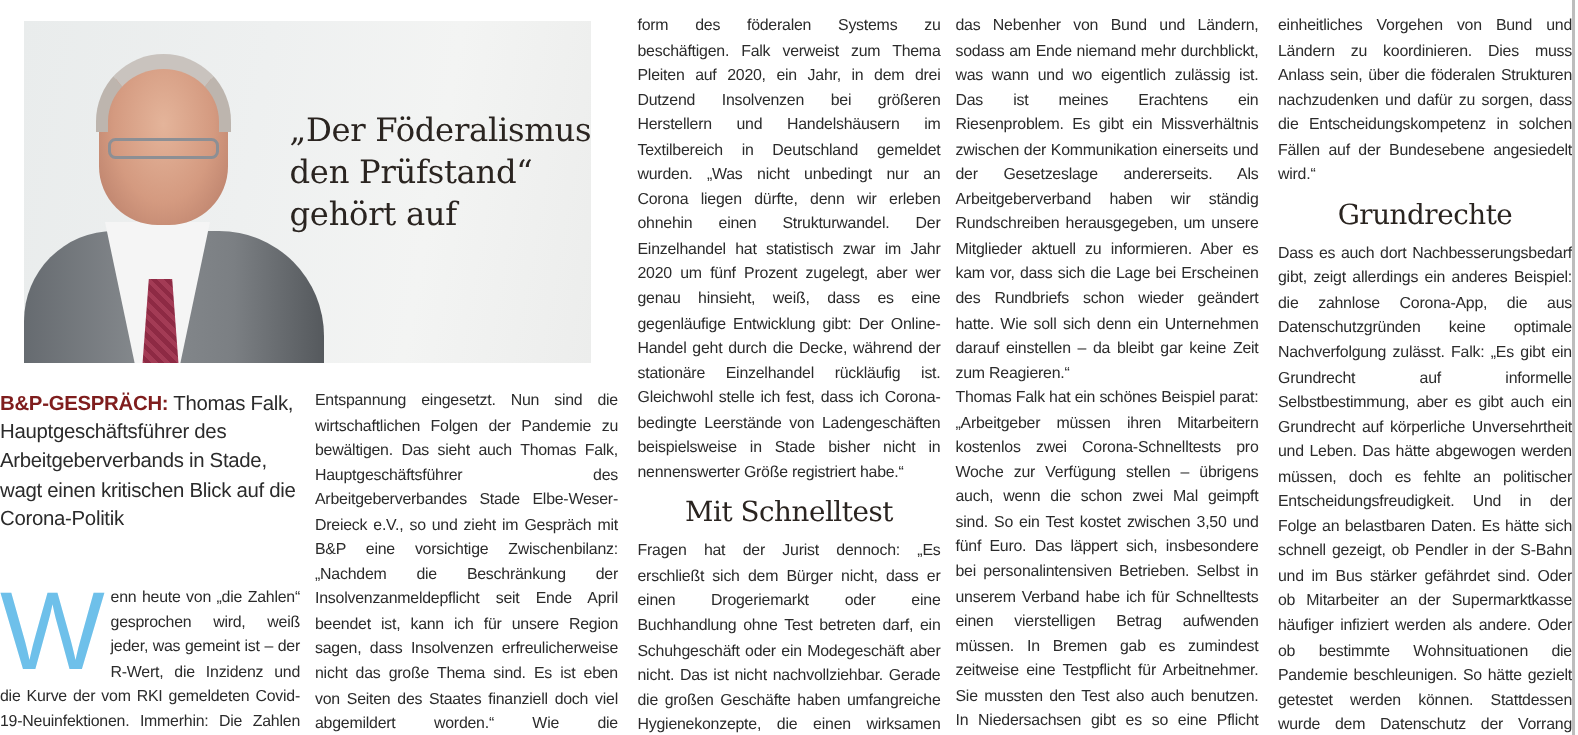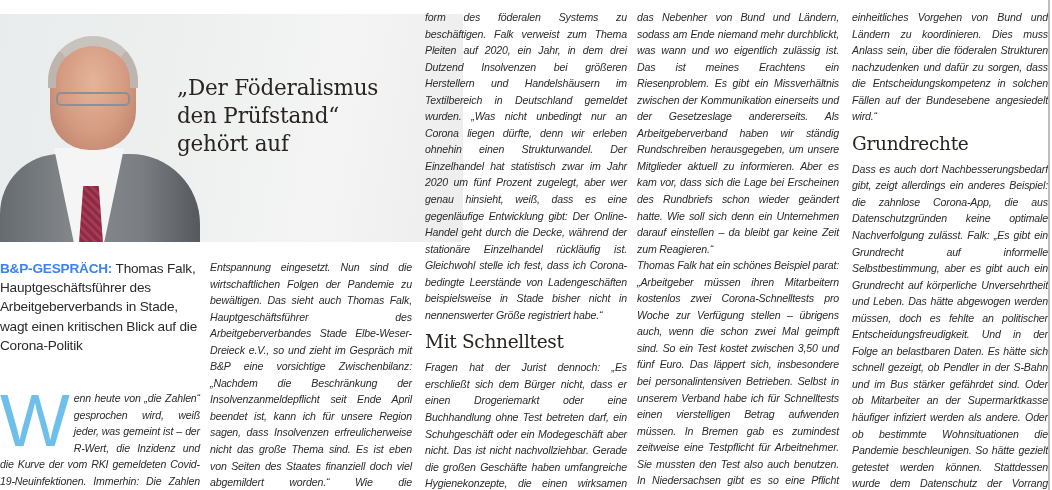--- a/index.html
+++ b/index.html
@@ -2,21 +2,21 @@
 <html><head>
 <meta charset="utf-8">
 <style>
   html, body { margin:0; padding:0; }
   body {
     width:1052px; height:490px; overflow:hidden; position:relative;
     background:#ffffff; color:#222;
     font-family:"Liberation Sans", "DejaVu Sans", sans-serif;
   }
   .photo {
-    position:absolute; left:0; top:14px; width:463px; height:228px;
+    position:absolute; left:16px; top:14px; width:378px; height:228px;
     background:linear-gradient(100deg,#e9ecec 0%,#eef0f0 40%,#f3f4f3 70%,#ecedec 100%);
     overflow:hidden;
   }
   .photo .head {
     position:absolute; left:50px; top:24px; width:86px; height:112px;
     border-radius:44px 44px 40px 40px;
     background:radial-gradient(ellipse at 50% 40%,#e4b49a 0%,#d49a80 55%,#b47a66 100%);
   }
   .photo .hair {
     position:absolute; left:48px; top:22px; width:90px; height:52px;
@@ -44,40 +44,40 @@
   }
   .photo .quote {
     position:absolute; left:177px; top:60px; width:230px;
     font-family:"DejaVu Serif","Liberation Serif",serif;
     font-size:21.5px; line-height:28px; color:#2a2420; letter-spacing:-0.2px;
   }
   .lead {
     position:absolute; left:0; top:259px; width:200px;
     font-size:13.6px; line-height:19.2px; color:#2b2b2b; letter-spacing:-0.2px;
   }
-  .lead .kicker { color:#3b82f6; font-weight:bold; }
+  .lead .kicker { color:#7f1d1d; font-weight:bold; }
   .col {
     position:absolute; top:0;
     font-size:10.6px; line-height:16.55px; color:#2b2b2b;
     text-align:justify; letter-spacing:-0.15px;
   }
-  .col p { margin:0;font-style:italic; }
+  .col p { margin:0; }
   .body1 { left:0; top:390px; width:200px; }
   .dropcap {
     float:left; font-size:74px; line-height:58px; color:#6ec0ea;
     margin:2px 4px 0 0; height:60px; font-family:"Liberation Sans",sans-serif;
   }
   .c2 { left:210px; top:259px; width:202px; }
   .c3 { left:425px; top:9px; width:202px; }
   .c4 { left:637px; top:9px; width:202px; }
   .c5 { left:852px; top:9px; width:196px; }
   .subhead {
     font-family:"DejaVu Serif","Liberation Serif",serif;
     font-size:18.5px; line-height:24px; color:#2a2420; margin:7px 0 5px 0;
-    text-align:left; letter-spacing:-0.3px;
+    text-align:center; letter-spacing:-0.3px;
   }
   .rule {
     position:absolute; left:1048px; top:0; width:2px; height:490px; background:#bdbdbd;
   }
 </style>
 </head>
 <body>
 
 <div class="photo">
   <div class="suit"></div>

